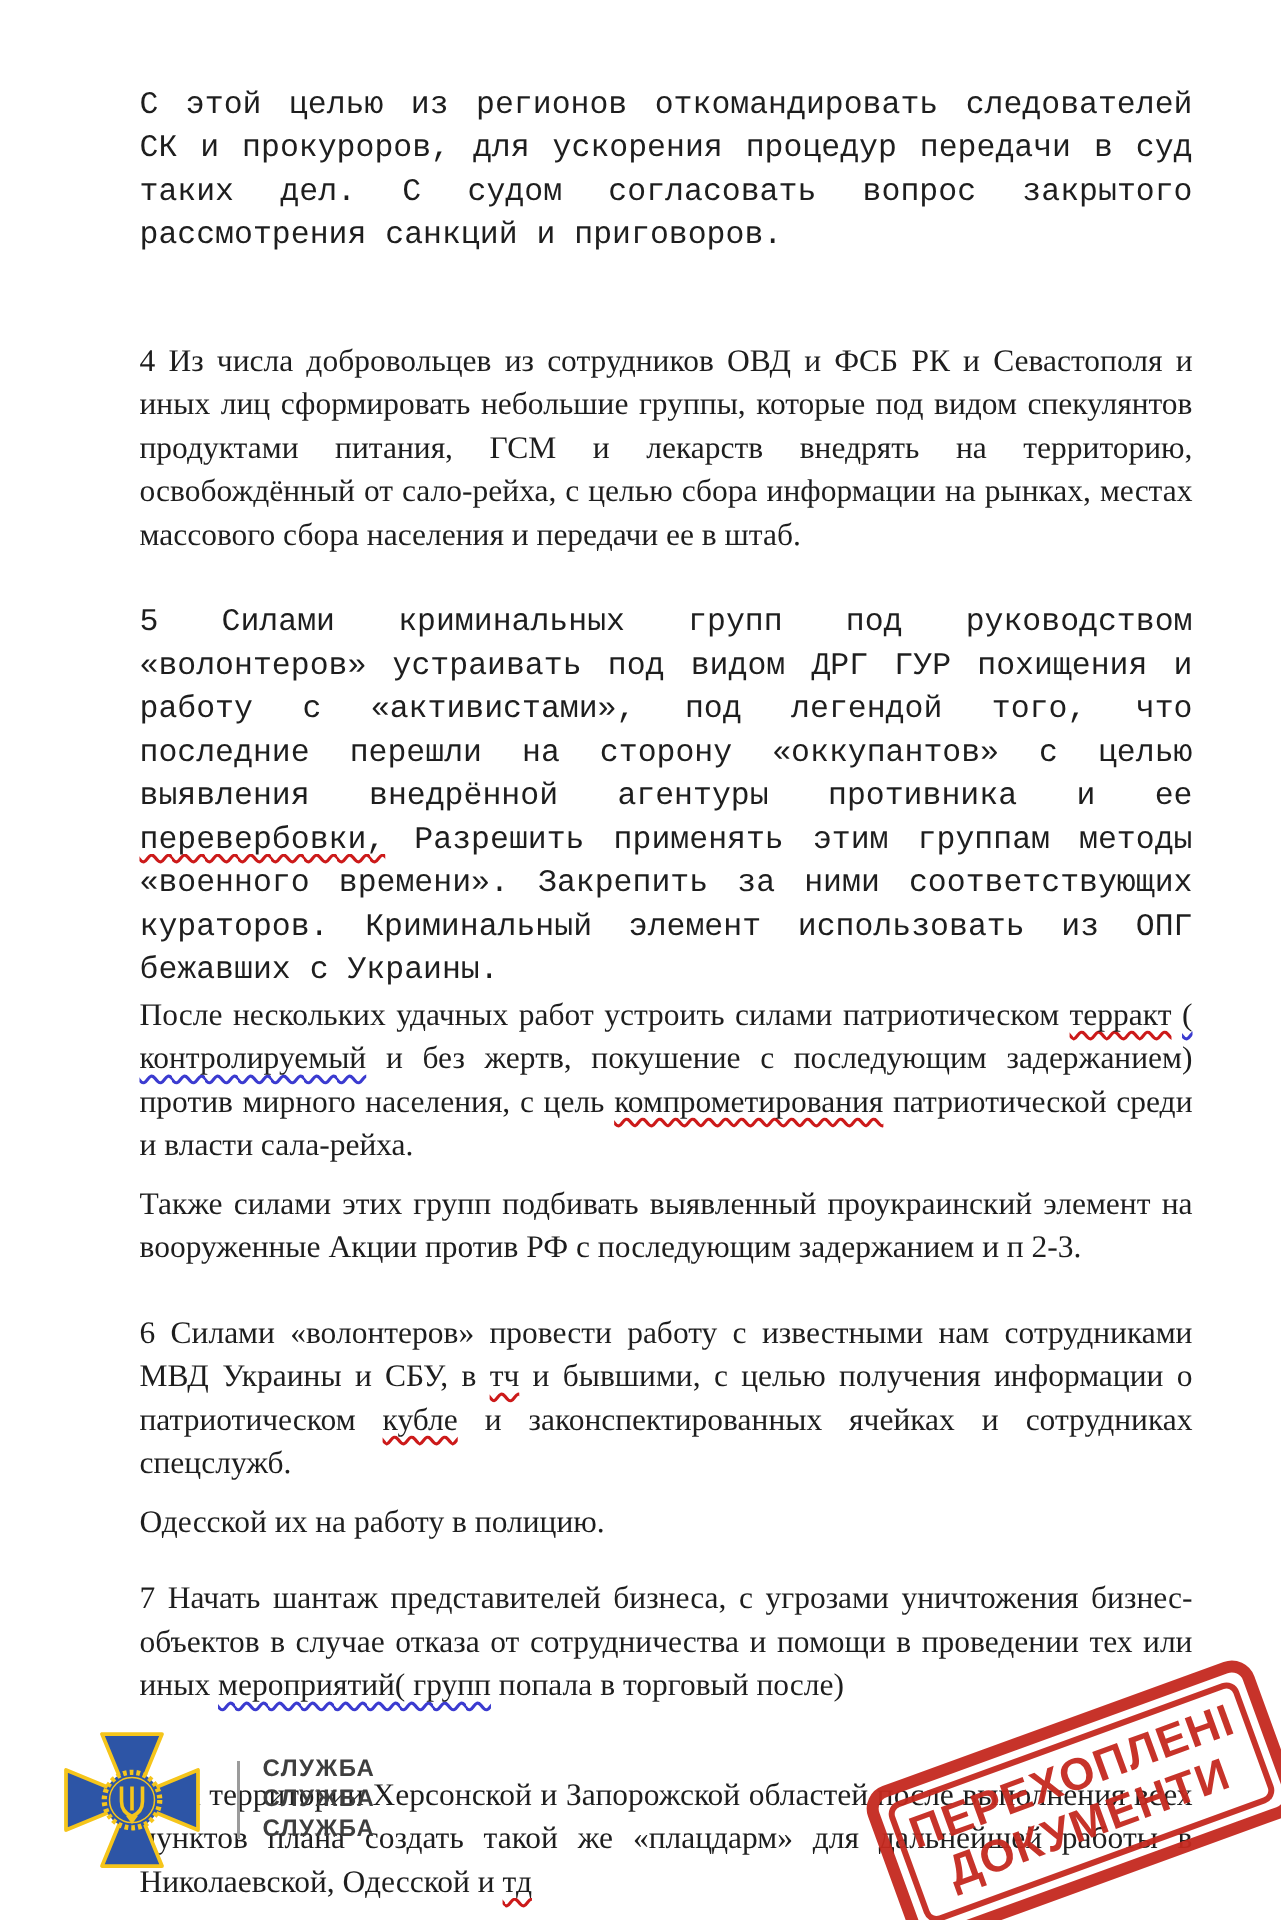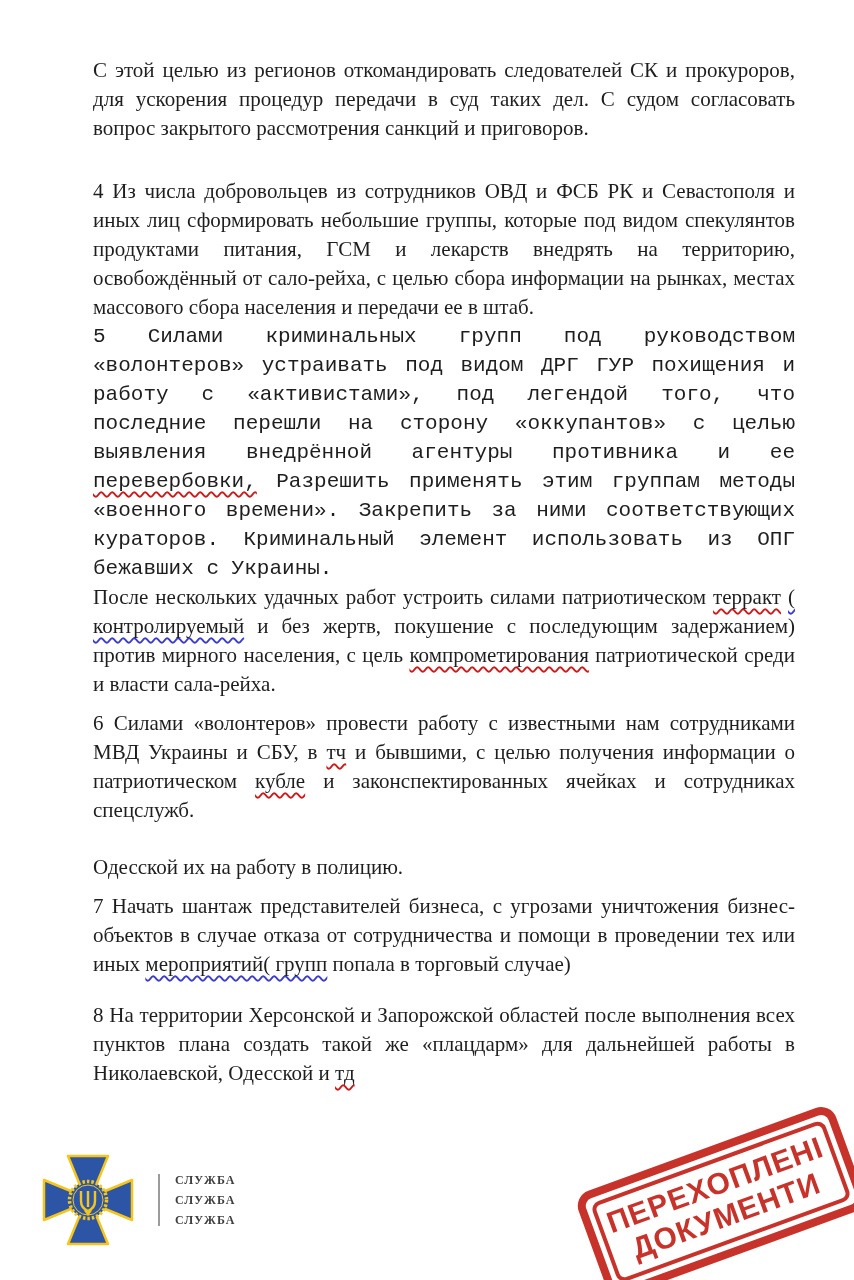--- a/index.html
+++ b/index.html
@@ -19,22 +19,22 @@
   }
   .doc{
     position:absolute;left:93px;top:0;width:702px;
     padding-top:56px;
     color:var(--text-color);
     font-size:21px;line-height:29px;
     text-align:justify;
     filter:blur(0.3px);
   }
   .doc p{margin:0;}
-  .doc p:nth-of-type(1){margin-bottom:34px;}
-  .doc p:nth-of-type(2){}
+  .doc p:nth-of-type(1){margin-bottom:54px;font-family:Liberation Mono, monospace;}
+  .doc p:nth-of-type(2){margin-bottom:30px;}
   .doc p:nth-of-type(3){font-family:Liberation Mono, monospace;}
   .doc p:nth-of-type(4){margin-bottom:10px;}
   .doc p:nth-of-type(5){margin-bottom:28px;}
   .doc p:nth-of-type(6){margin-bottom:10px;}
   .doc p:nth-of-type(7){margin-bottom:22px;}
   .doc p:nth-of-type(8){margin-bottom:44px;}
   .doc p:nth-of-type(9){margin-bottom:0;}
   .sq-red,.sq-blue{
     text-decoration-line:underline;
     text-decoration-style:wavy;
@@ -47,22 +47,22 @@
 
   .logo{
     position:absolute;left:36px;top:1150px;
     display:flex;align-items:center;
   }
   .logo-sep{
     width:2px;height:52px;background:#9b9b9b;
     margin:0 15px 0 18px;
   }
   .logo-text{
-    font-family:Liberation Serif, serif;
-    font-weight:700;font-size:12px;line-height:20px;
+    font-family:Liberation Sans, sans-serif;
+    font-weight:700;font-size:16px;line-height:20px;
     letter-spacing:1px;color:var(--logo-text);
   }
 
   .stamp{
     position:absolute;left:584px;top:1146px;
     width:248px;
     transform:rotate(-20deg);
     border:8px solid var(--stamp-color);
     border-radius:16px;
     padding:5px;
@@ -81,23 +81,24 @@
   }
 </style>
 </head>
 <body>
 
 <div class="doc">
     <p><span>С этой целью из регионов откомандировать следователей СК и прокуроров, для ускорения процедур передачи в суд таких дел. С судом согласовать вопрос закрытого рассмотрения санкций и приговоров.</span></p>
     <p><span>4 Из числа добровольцев из сотрудников ОВД и ФСБ РК и Севастополя и иных лиц сформировать небольшие группы, которые под видом спекулянтов продуктами питания, ГСМ и лекарств внедрять на территорию, освобождённый от сало-рейха, с целью сбора информации на рынках, местах массового сбора населения и передачи ее в штаб.</span></p>
     <p><span>5 Силами криминальных групп под руководством «волонтеров» устраивать под видом ДРГ ГУР похищения и работу с «активистами», под легендой того, что последние перешли на сторону «оккупантов» с целью выявления внедрённой агентуры противника и ее </span><span class="sq-red">перевербовки,</span><span> Разрешить применять этим группам методы «военного времени». Закрепить за ними соответствующих кураторов. Криминальный элемент использовать из ОПГ бежавших с Украины.</span></p>
     <p><span>После нескольких удачных работ устроить силами патриотическом </span><span class="sq-red">терракт</span><span> </span><span class="sq-blue">( контролируемый</span><span> и без жертв, покушение с последующим задержанием) против мирного населения, с цель </span><span class="sq-red">компрометирования</span><span> патриотической среди и власти сала-рейха.</span></p>
+    <p><span>Также силами этих групп подбивать выявленный проукраинский элемент на вооруженные Акции против РФ с последующим задержанием и п 2-3.</span></p>
     <p><span>6 Силами «волонтеров» провести работу с известными нам сотрудниками МВД Украины и СБУ, в </span><span class="sq-red">тч</span><span> и бывшими, с целью получения информации о патриотическом </span><span class="sq-red">кубле</span><span> и законспектированных ячейках и сотрудниках спецслужб.</span></p>
     <p><span>Одесской их на работу в полицию.</span></p>
-    <p><span>7 Начать шантаж представителей бизнеса, с угрозами уничтожения бизнес-объектов в случае отказа от сотрудничества и помощи в проведении тех или иных </span><span class="sq-blue">мероприятий( групп</span><span> попала в торговый случае)</span></p>
+    <p><span>7 Начать шантаж представителей бизнеса, с угрозами уничтожения бизнес-объектов в случае отказа от сотрудничества и помощи в проведении тех или иных </span><span class="sq-blue">мероприятий( групп</span><span> попала в торговый после)</span></p>
     <p><span>8 На территории Херсонской и Запорожской областей после выполнения всех пунктов плана создать такой же «плацдарм» для дальнейшей работы в Николаевской, Одесской и </span><span class="sq-red">тд</span></p>
   </div>
 
 <div class="logo">
   <svg width="104" height="100" viewBox="0 0 100 100">
     <g stroke="var(--cross-gold)" stroke-width="2.5" stroke-linejoin="round" fill="var(--cross-blue)">
       <polygon points="44,40 30,6 70,6 56,40"></polygon>
       <polygon points="44,60 30,94 70,94 56,60"></polygon>
       <polygon points="40,44 6,30 6,70 40,56"></polygon>
       <polygon points="60,44 94,30 94,70 60,56"></polygon>

